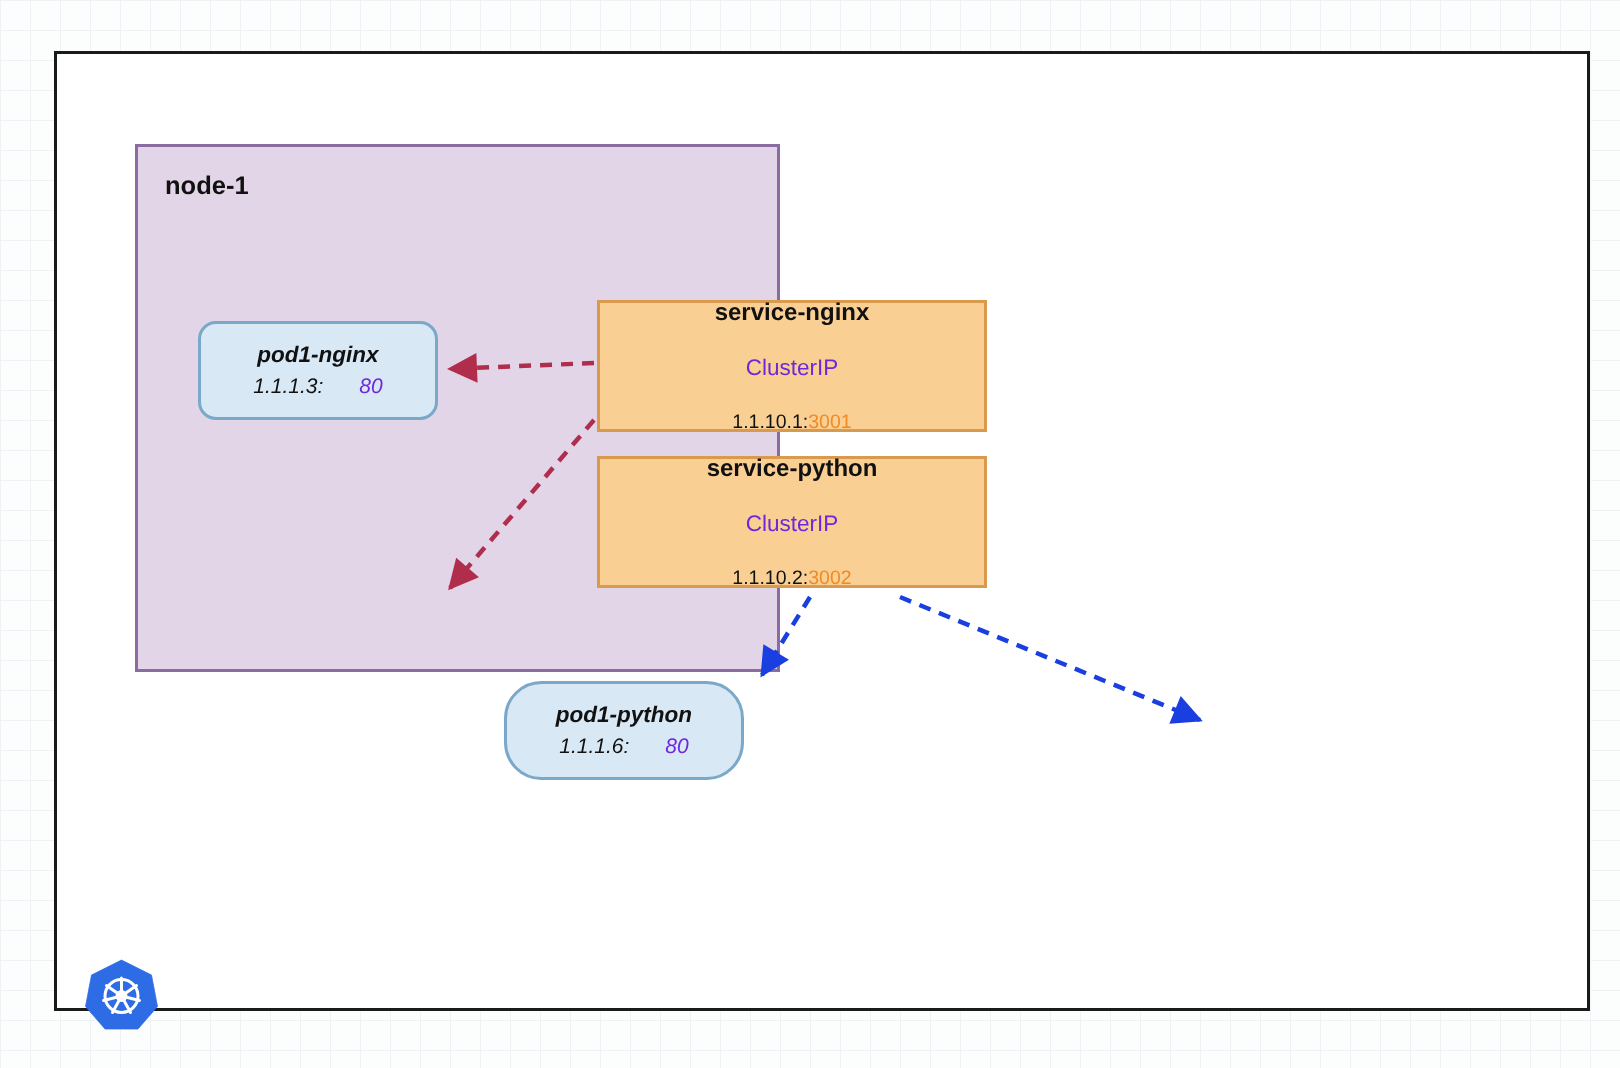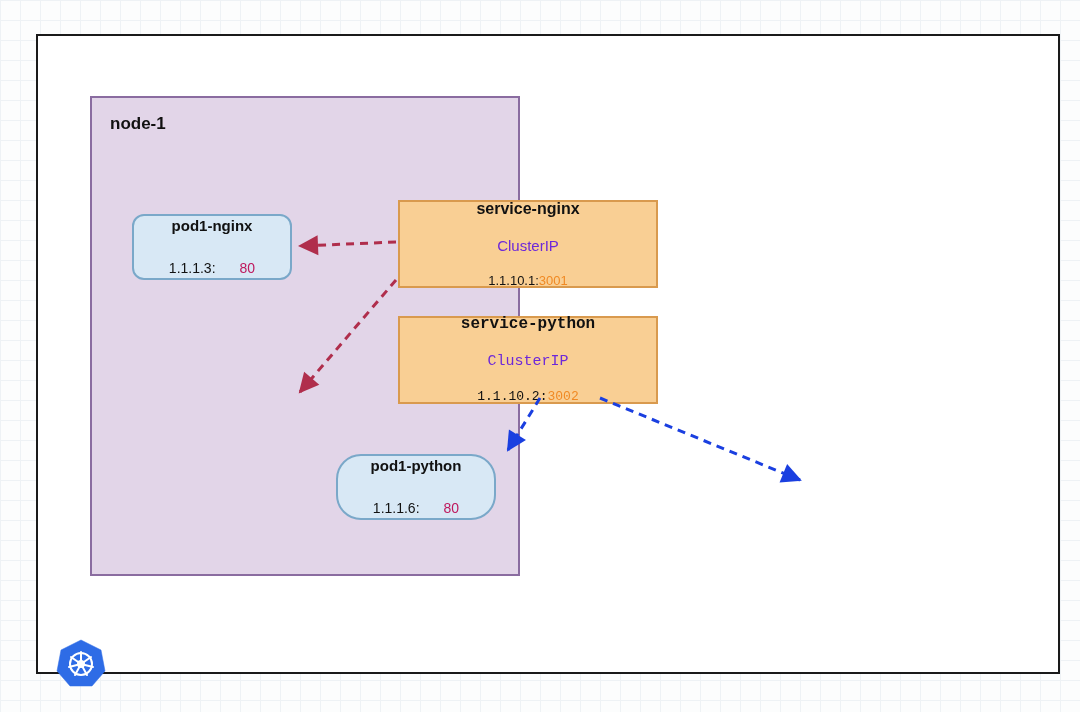--- a/index.html
+++ b/index.html
@@ -36,26 +36,27 @@
   }
   .pod-box {
     position: absolute;
     width: 160px; height: 66px;
     background: #D8E8F5;
     border: 2px solid #7aa8c9;
     border-radius: 12px;
     display: flex;
     flex-direction: column;
     align-items: center;
-    justify-content: space-between;
+    justify-content: center;
     line-height: 1.35;
+    font-style: italic;
   }
   .pod-name { font-weight: 700; font-size: 15px; color:#111; }
   .pod-addr { font-size: 14px; color:#111; }
-  .pod-addr .p { color: #be185d; margin-left: 24px; }
+  .pod-addr .p { color: #6d28d9; margin-left: 24px; }
   .svc-box {
     position: absolute;
     width: 260px; height: 88px;
     background: #F9CF94;
     border: 2px solid #D99A4E;
     display: flex;
     flex-direction: column;
     align-items: center;
     justify-content: center;
     line-height: 1.35;
@@ -75,21 +76,21 @@
     position: absolute;
     left: 56px; bottom: 24px;
     width: 50px; height: 50px;
   }
 </style>
 </head>
 <body>
 
 <div class="outer-frame">
 
-  <div class="node-box" style="left:52px; top:60px; width:430px; height:480px;">
+  <div class="node-box" style="left:52px; top:60px; width:430px; height:352px;">
     <div class="node-title">node-1</div>
   </div>
 
 
   <div class="pod-box" style="left:94px; top:178px;">
     <div class="pod-name">pod1-nginx</div>
     <div class="pod-addr">
       <span>1.1.1.3</span>:<span class="p">80</span>
     </div>
   </div>
@@ -104,21 +105,21 @@
 
 
   <div class="svc-box" style="left:360px; top:164px;">
     <div class="svc-name">service-nginx</div>
     <div class="svc-type">ClusterIP</div>
     <div class="svc-addr">
       <span>1.1.10.1</span>:<span class="p">3001</span>
     </div>
   </div>
 
-  <div class="svc-box" style="left:360px; top:280px;font-family:Liberation Mono, monospace;">
+  <div class="svc-box" style="left:360px; top:268px;">
     <div class="svc-name">service-python</div>
     <div class="svc-type">ClusterIP</div>
     <div class="svc-addr">
       <span>1.1.10.2</span>:<span class="p">3002</span>
     </div>
   </div>
 
 </div>
 
 <svg class="arrows">

